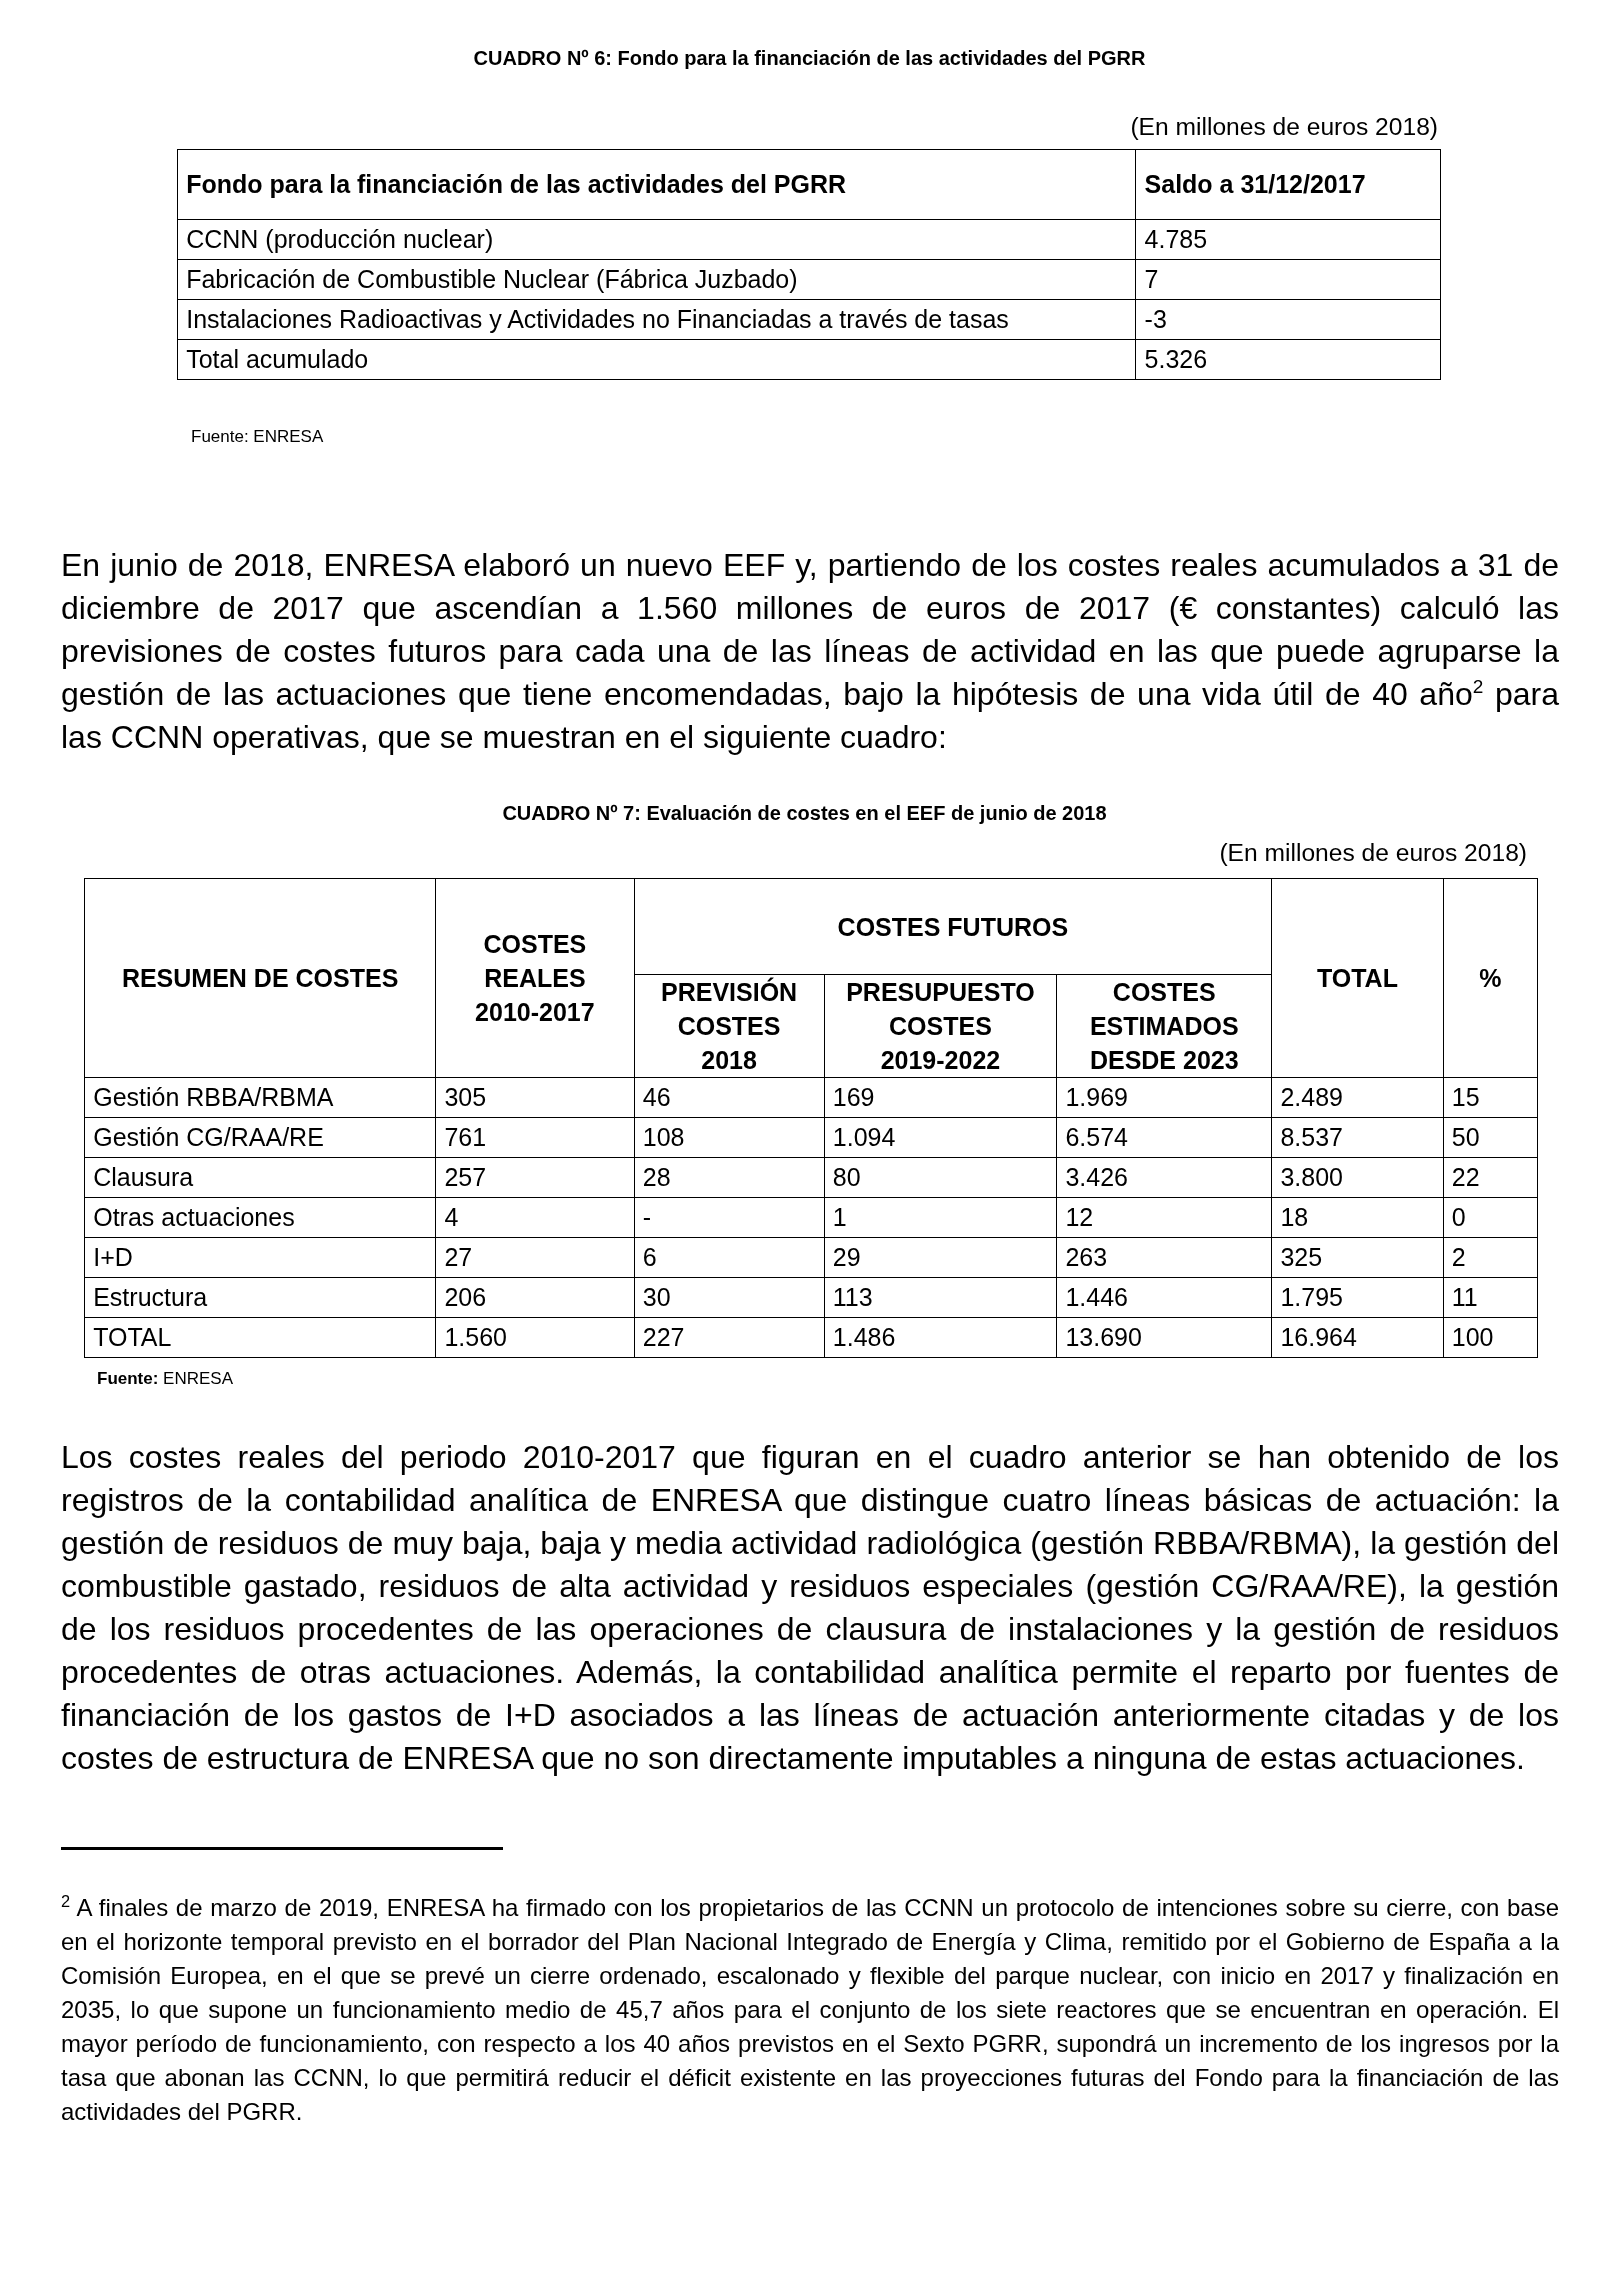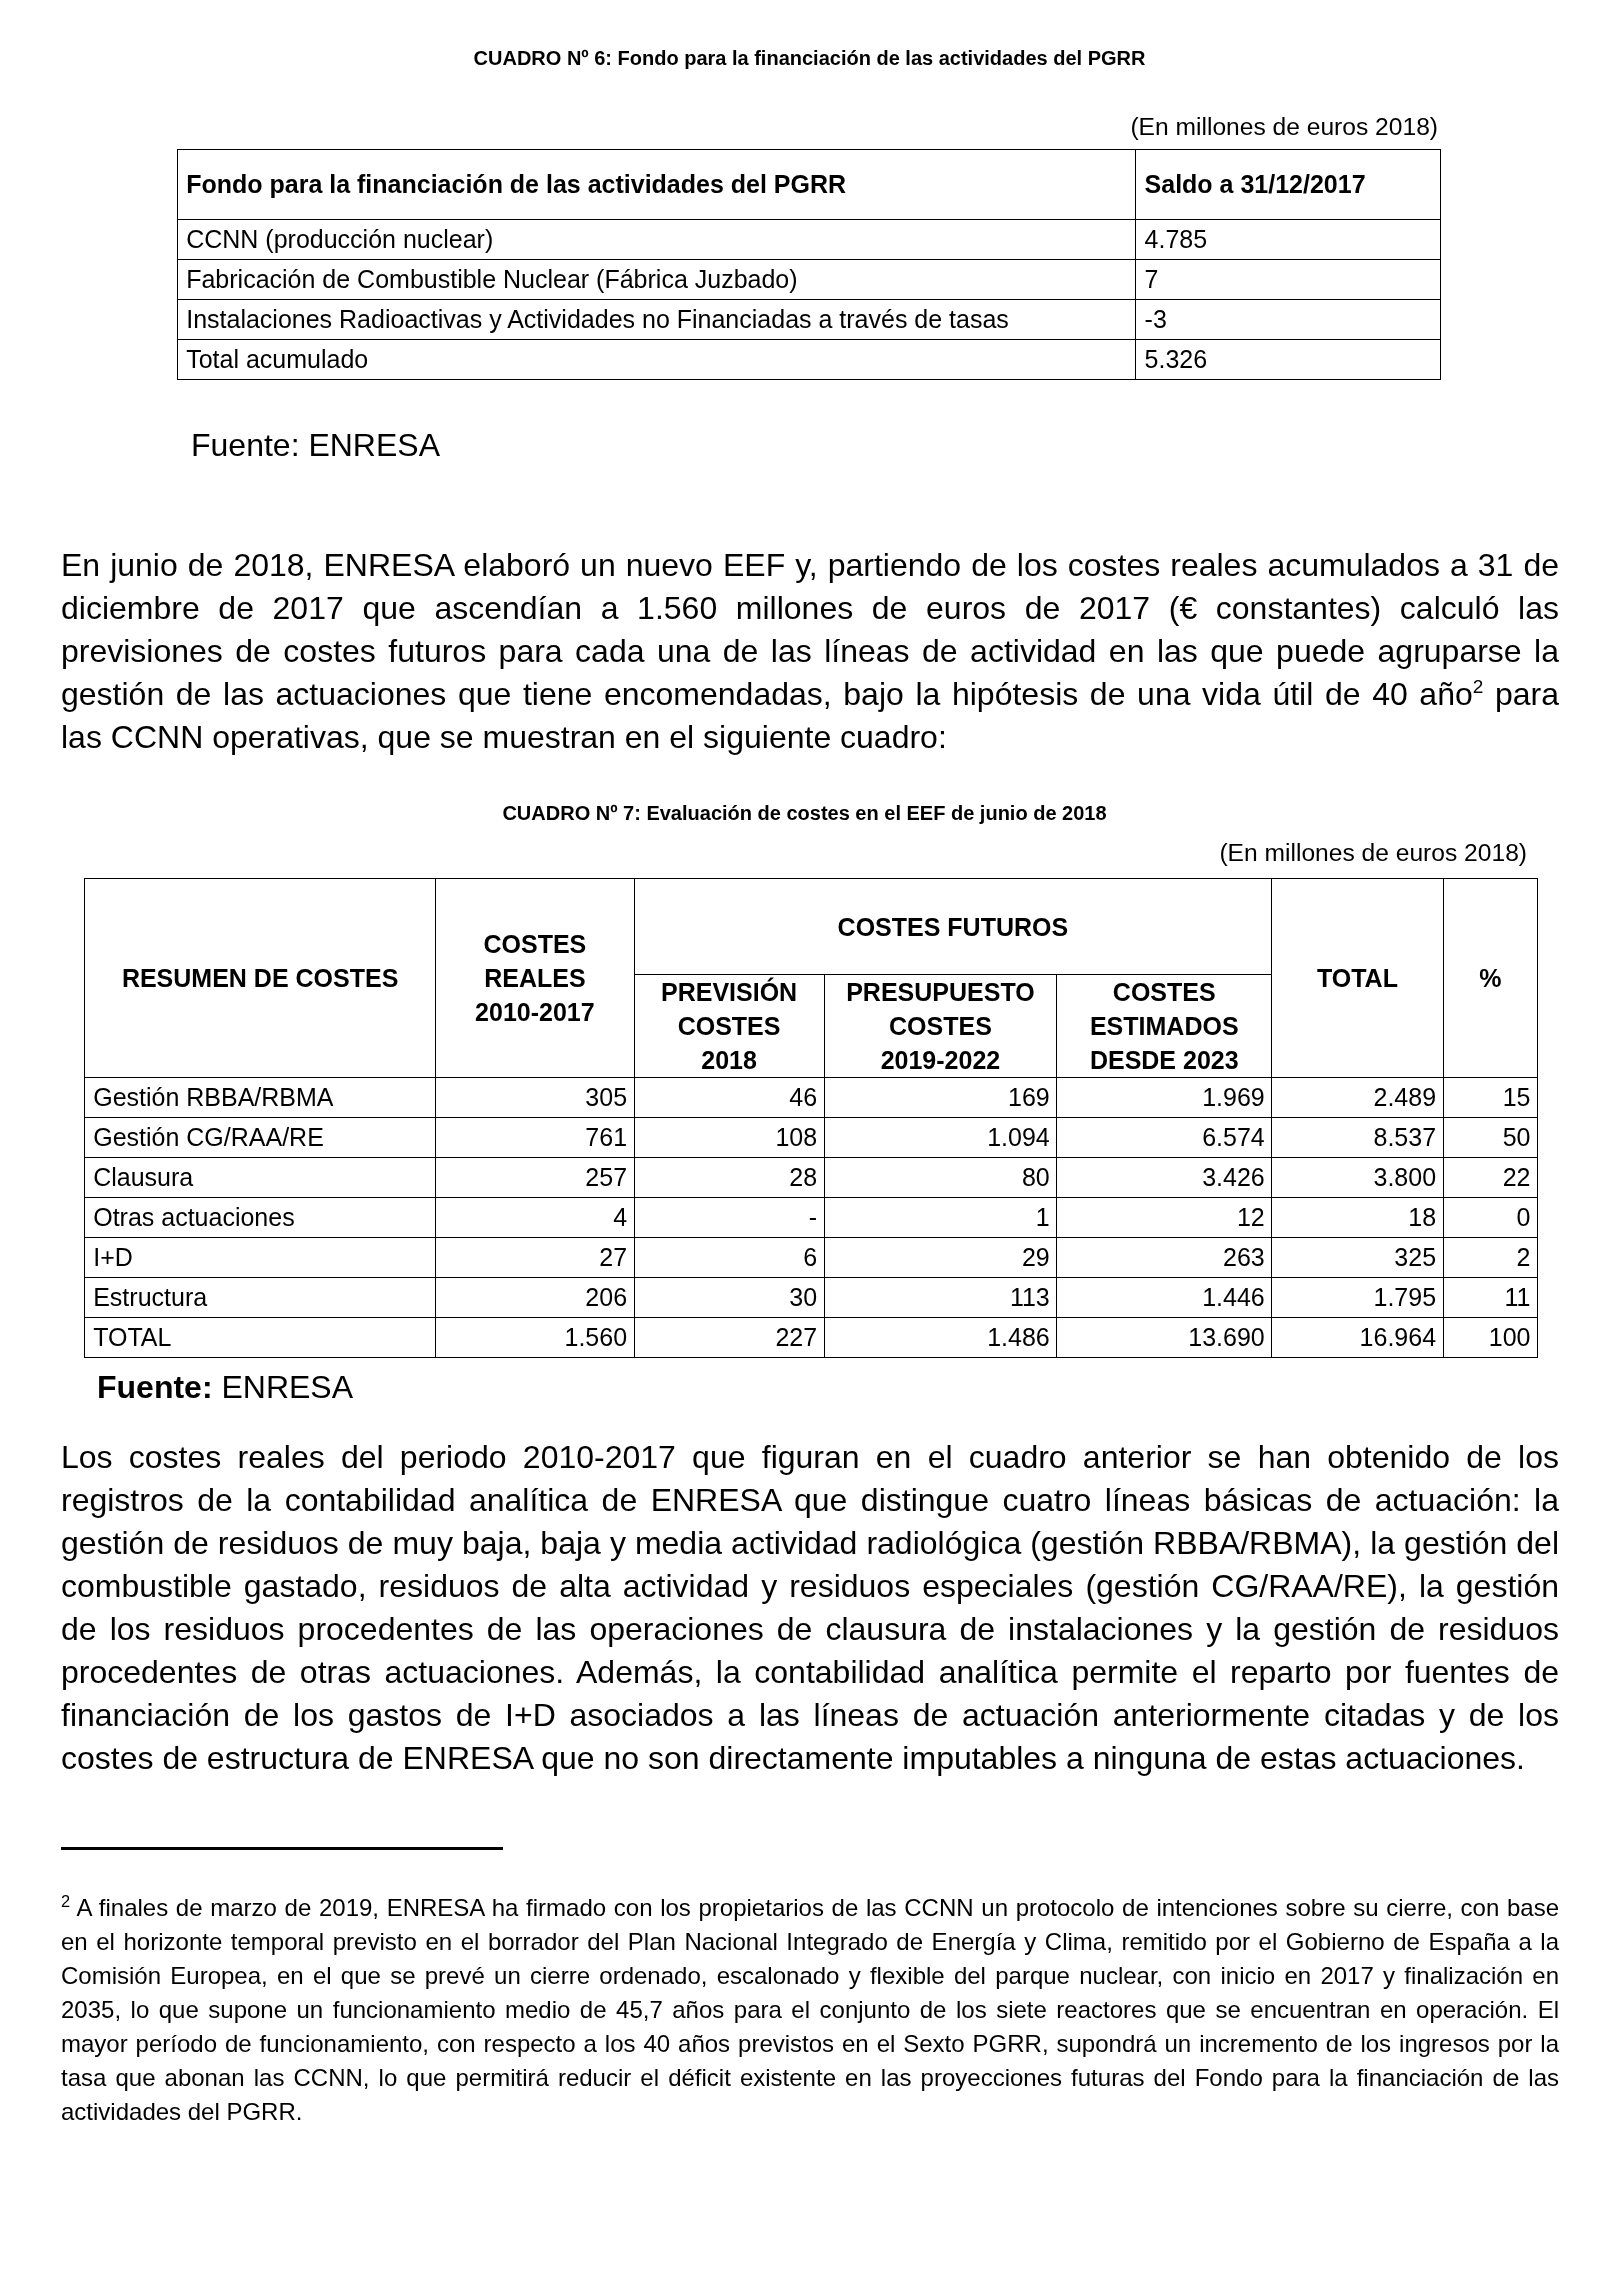--- a/index.html
+++ b/index.html
@@ -9,27 +9,27 @@
   }
   .abs { position: absolute; }
   .caption { font-weight: bold; font-size: 20px; text-align: center; left: 0; width: 1619px; }
   .units { font-size: 24.6px; text-align: right; }
   table { border-collapse: collapse; position: absolute; }
   td, th { border: 1.6px solid #000; font-size: 25px; padding: 0 8.2px; }
   .t6 td { height: 39px; }
   .t6 .head td { height: 69px; font-weight: bold; }
   .t6 .num { text-align: left; }
   .bold td { font-weight: normal; }
-  .source { font-size: 32px; }
+  .source { font-size: 17px; }
   .para { font-size: 32px; line-height: 43px; text-align: justify; text-align-last: left; }
   .para sup { font-size: 19px; line-height: 0; vertical-align: super; }
   .t7 td, .t7 th { font-size: 25px; }
   .t7 th { font-weight: bold; text-align: center; line-height: 34px; padding: 0 4.9px; }
   .t7 td { height: 39px; margin-top: 8px; }
-  .t7 td.num { text-align: right; padding-right: 6.5px; }
+  .t7 td.num { text-align: left; padding-right: 6.5px; }
   .fnrule { left: 61px; top: 1847px; width: 442px; height: 2.5px; background: #000; }
   .footnote { font-size: 24px; line-height: 34px; text-align: justify; text-align-last: left; }
   .footnote sup { font-size: 16.4px; line-height: 0; vertical-align: super; }
 </style>
 </head>
 <body>
 
 <div class="abs caption" style="top:47px;">CUADRO Nº 6: Fondo para la financiación de las actividades del PGRR</div>
 <div class="abs units" style="top:113px; left:901px; width:537px;">(En millones de euros 2018)</div>
 

